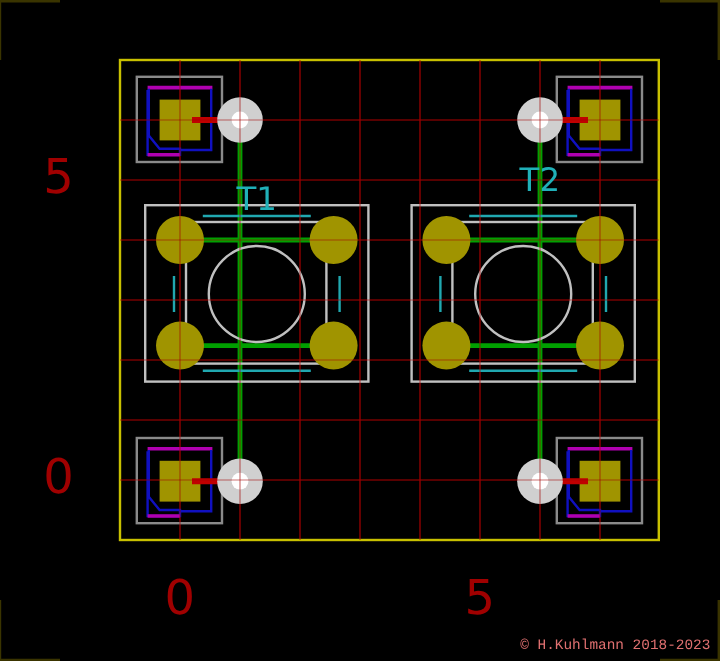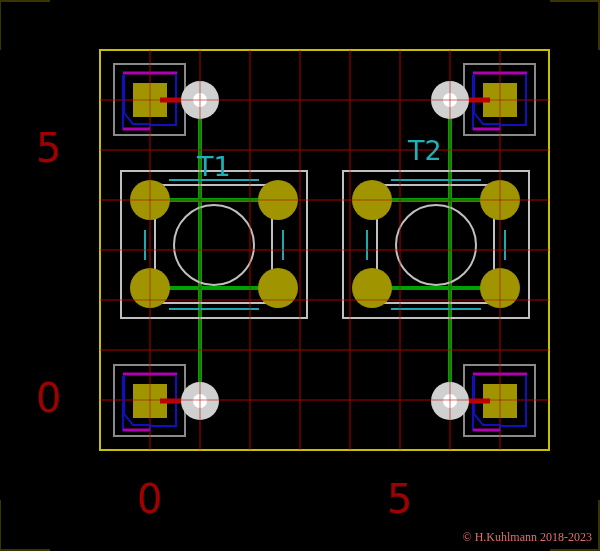--- a/index.html
+++ b/index.html
@@ -1,20 +1,20 @@
 <!DOCTYPE html>
 <html><head>
 <meta charset="utf-8">
 <style>
   html, body { margin: 0; padding: 0; background: #000; }
   body { width: 600px; height: 551px; position: relative; overflow: hidden; font-family: "DejaVu Sans", sans-serif; }
   #pcb { position: absolute; left: 0; top: 0; }
   .axis-label { position: absolute; color: #a00000; font-family: "DejaVu Sans", sans-serif; font-size: 40px; line-height: 40px; }
   .ref-label { position: absolute; color: #20b0b8; font-family: "DejaVu Sans", sans-serif; font-size: 27px; line-height: 27px; }
-  #copyright { position: absolute; right: 8px; bottom: 6px; color: #e07070; font-family: Liberation Serif, serif; font-size: 12px; }
+  #copyright { position: absolute; right: 8px; bottom: 6px; color: #e07070; font-family: Liberation Mono, monospace; font-size: 12px; }
 </style>
 </head>
 <body>
 
 <svg id="pcb" width="600" height="551" viewBox="0 0 600 551">
 
   <g fill="none" stroke="#3a3400" stroke-width="2">
     <polyline points="0,50 0,1 50,1"></polyline>
     <polyline points="550,1 599,1 599,50"></polyline>
     <polyline points="0,500 0,550 50,550"></polyline>
@@ -163,15 +163,15 @@
       <line y1="400" y2="400" x1="100" x2="549"></line>
     </g>
 </svg>
 
 <div class="axis-label" style="left:36px; top:128px;">5</div>
 <div class="axis-label" style="left:36px; top:378px;">0</div>
 <div class="axis-label" style="left:137px; top:479px;">0</div>
 <div class="axis-label" style="left:387px; top:479px;">5</div>
 
 <div class="ref-label" style="left:197px; top:153px;">T1</div>
-<div class="ref-label" style="left:408px; top:137px;">T2</div>
+<div class="ref-label" style="left:433px; top:137px;">T2</div>
 
 <div id="copyright">© H.Kuhlmann 2018-2023</div>
 
 </body></html>

